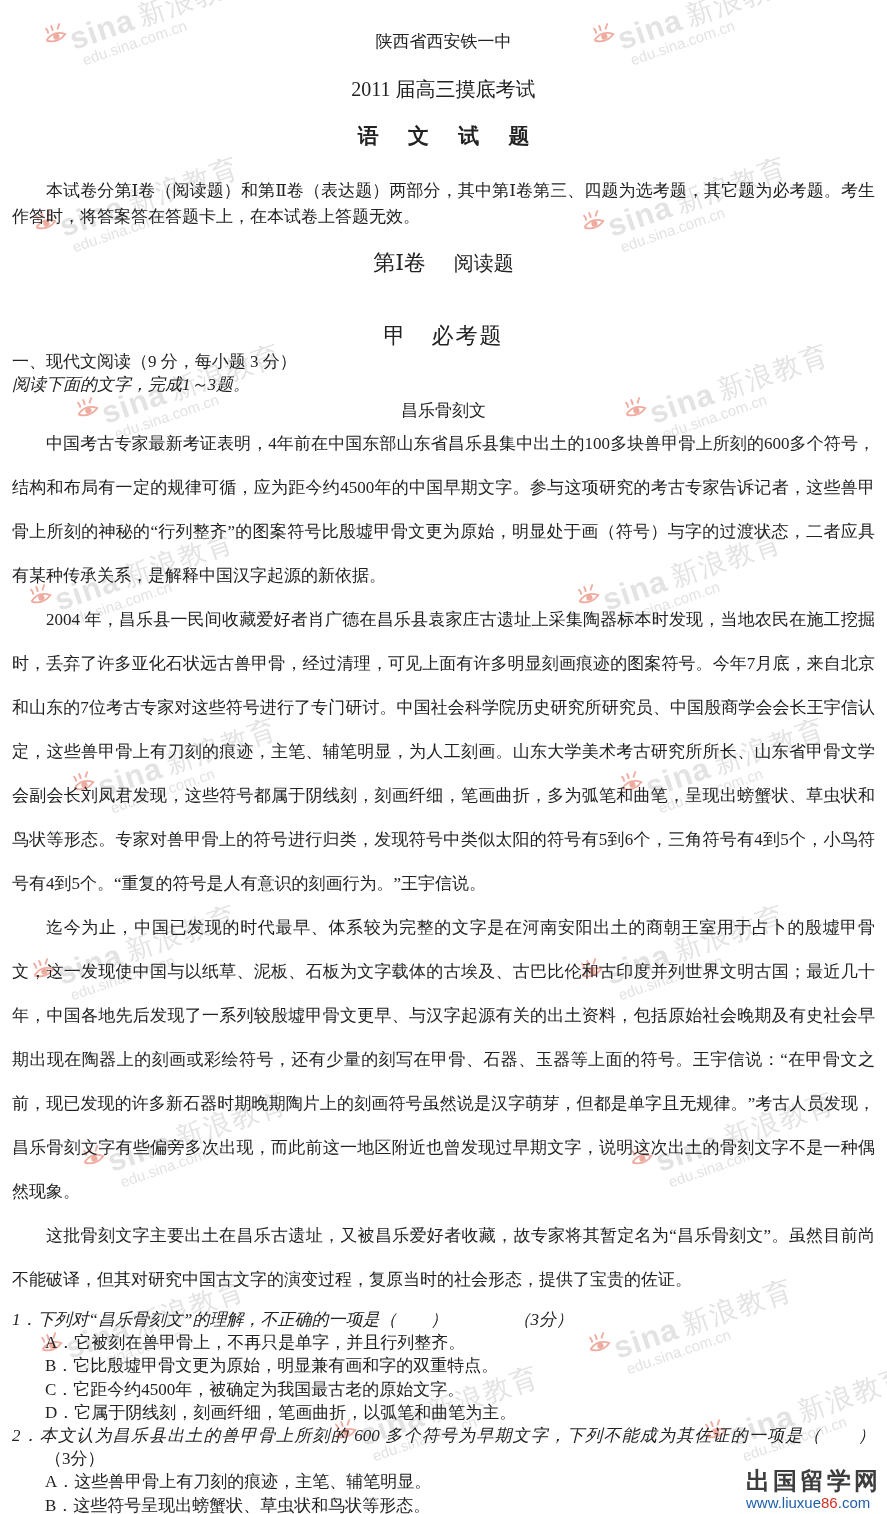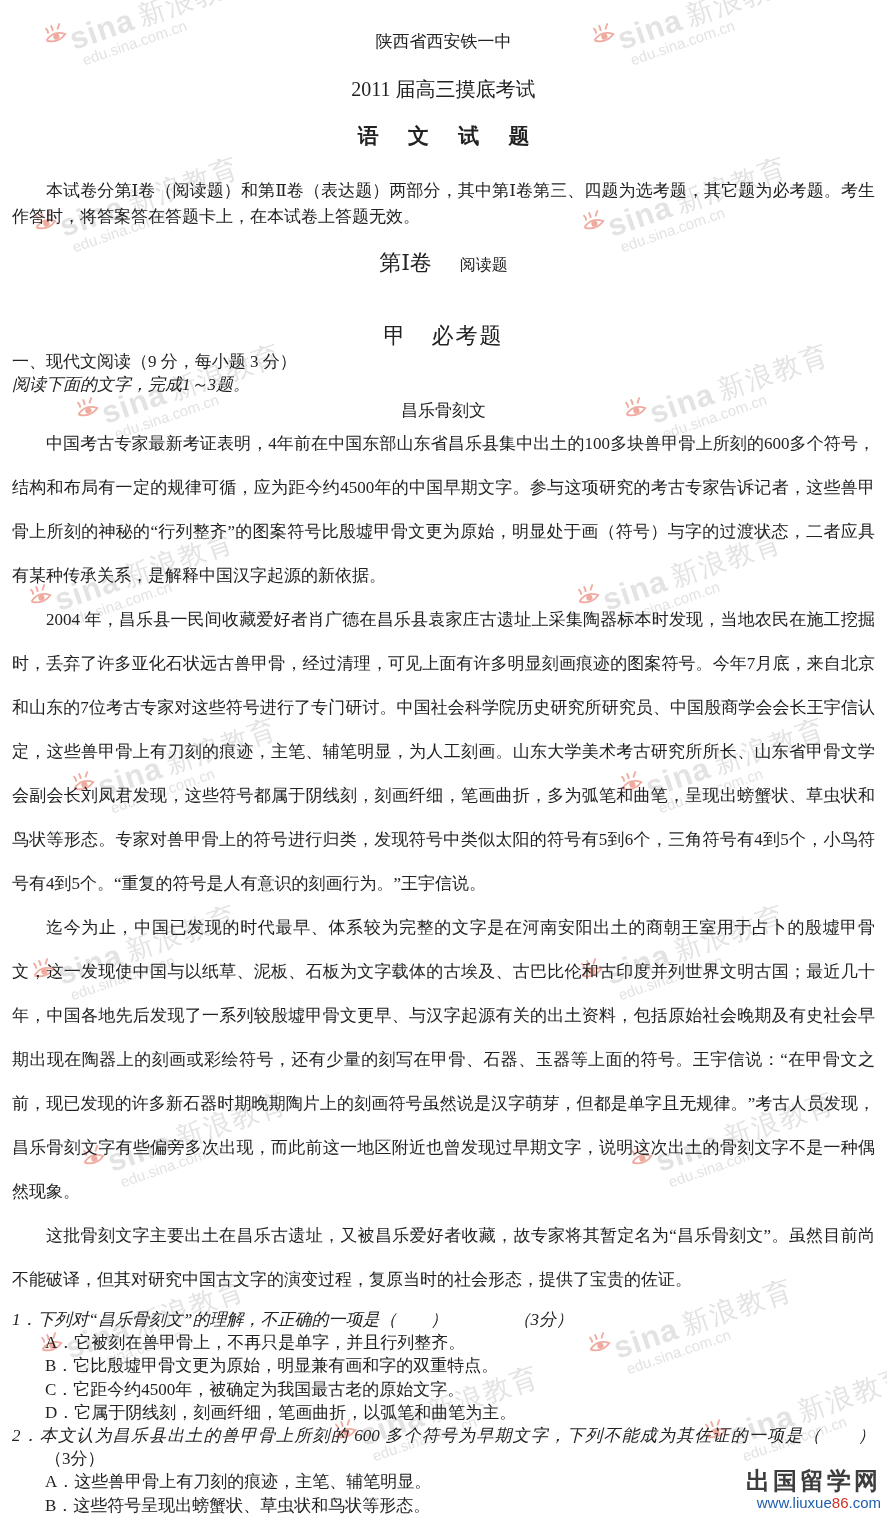--- a/index.html
+++ b/index.html
@@ -24,34 +24,34 @@
   .wm svg{display:block;margin-right:1px;margin-bottom:14px;}
   
   .content{position:relative;z-index:1;padding:8px 12px 0 12px;}
   .school{text-align:center;font-size:17px;line-height:22px;margin-top:23px;}
   .exam{text-align:center;font-size:20px;line-height:26px;margin-top:23px;}
   .doc-title{text-align:center;font-size:21px;font-weight:bold;
     letter-spacing:12px;text-indent:12px;margin-top:17px;line-height:34px;}
   .intro{font-size:17px;line-height:26px;text-align:justify;text-indent:2em;margin:25px 0 0 0;}
   .part-line{text-align:center;margin-top:19px;line-height:28px;}
   .part-main{font-size:22px;}
-  .part-sub{font-size:16px;margin-left:28px;}
+  .part-sub{font-size:20px;margin-left:28px;}
   .subsection{text-align:center;font-size:22px;margin-top:43px;line-height:28px;letter-spacing:2px;}
   .reading-heading{font-size:17px;line-height:23px;}
   .reading-instruction{font-size:17px;line-height:23px;font-style:italic;}
   .article-title{text-align:center;font-size:17px;line-height:23px;margin-top:3px;}
   .article p{font-size:17px;line-height:44px;text-align:justify;text-indent:2em;margin:0;}
   .questions{margin-top:6px;font-size:17px;line-height:23.2px;}
   .q-stem-line{white-space:nowrap;font-style:italic;}
   .stem-justify{white-space:normal;text-align:justify;text-align-last:justify;}
   .q-score.gap-q1{margin-left:66px;}
   .q-score-line{padding-left:33px;}
   .q-option{padding-left:33px;}
   
-  .footer-site{position:absolute;right:6px;bottom:2px;z-index:2;text-align:right;
+  .footer-site{position:absolute;right:6px;bottom:2px;z-index:2;text-align:left;
     font-family:"Liberation Sans","DejaVu Sans",sans-serif;background:#fff;margin-top:24px;}
   .site-name{font-size:24px;font-weight:bold;letter-spacing:3px;line-height:26px;}
   .site-url{font-size:15px;font-weight:normal;line-height:18px;}
 </style>
 </head>
 <body>
 
 <div id="watermark-layer">
     <div class="wm" style="left: 40px; top: 28px; color: rgb(227, 227, 227);">
       <div class="wm-top">

